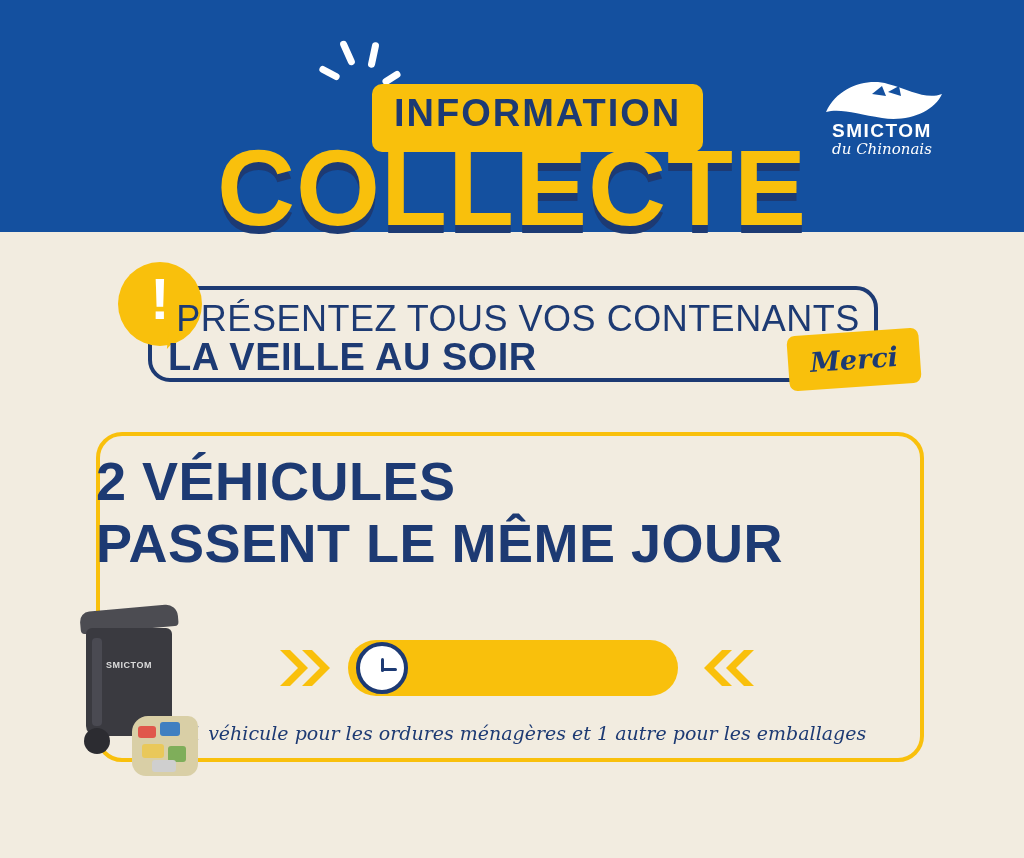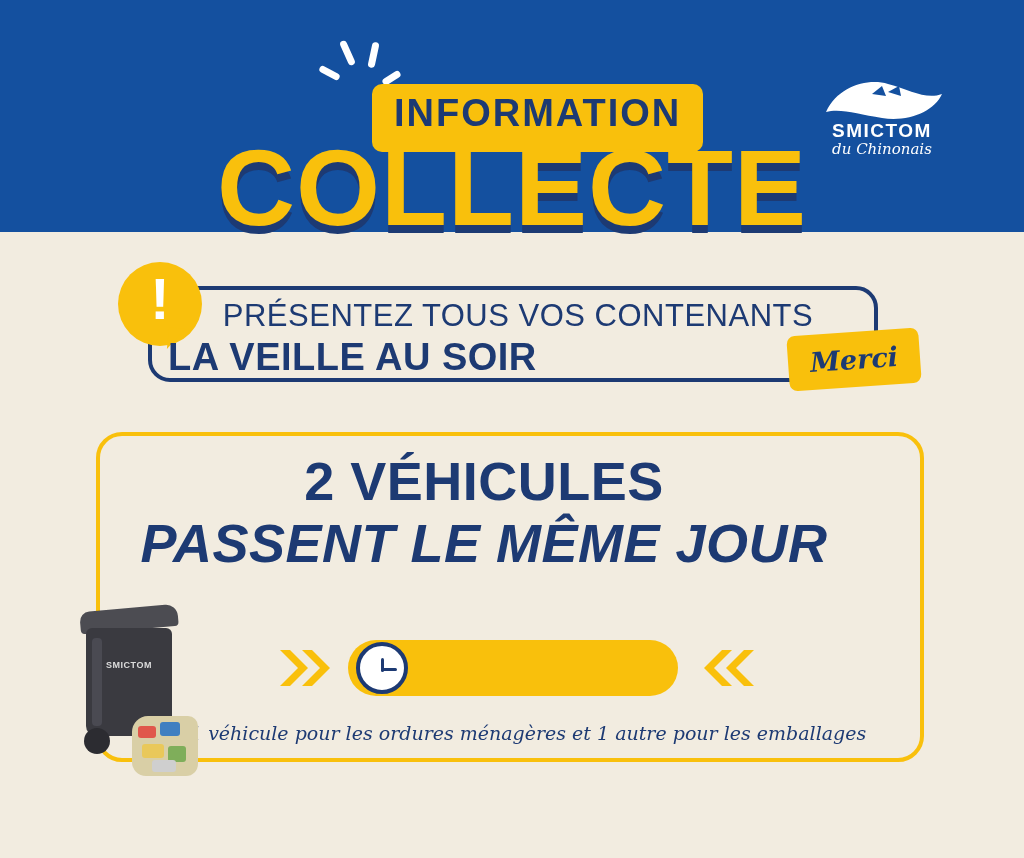--- a/index.html
+++ b/index.html
@@ -141,21 +141,21 @@
     font-weight: bold;
     line-height: 1;
   }
 
   .notice-line1 {
     position: absolute;
     left: 168px; top: 298px;
     width: 700px;
     text-align: center;
     color: #1d3a73;
-    font-size: 31px;
+    font-size: 36px;
     letter-spacing: 0.5px;
   }
   .notice-line2 {
     position: absolute;
     left: 168px; top: 336px;
     width: 700px;
     text-align: left;
     color: #1d3a73;
     font-size: 38px;
     font-weight: bold;
@@ -182,26 +182,26 @@
     left: 96px; top: 432px;
     width: 828px; height: 330px;
     border: 4px solid #f9c00c;
     border-radius: 26px;
   }
 
   .main-l1, .main-l2, .main-l3 {
     position: absolute;
     width: 776px;
     left: 96px;
-    text-align: center;
+    text-align: left;
     color: #1d3a73;
     font-weight: bold;
   }
   .main-l1 { top: 450px; font-size: 54px; letter-spacing: 0.5px; }
-  .main-l2 { top: 512px; font-size: 54px; letter-spacing: 0.5px; font-style: italic; }
+  .main-l2 { top: 512px; font-size: 54px; letter-spacing: 0.5px; }
   .main-l3 { top: 578px; font-size: 40px; letter-spacing: 0.5px; }
 
   
   .chev {
     position: absolute;
     top: 646px;
     width: 56px; height: 44px;
   }
   .chev-left  { left: 278px; }
   .chev-right { left: 700px; }

